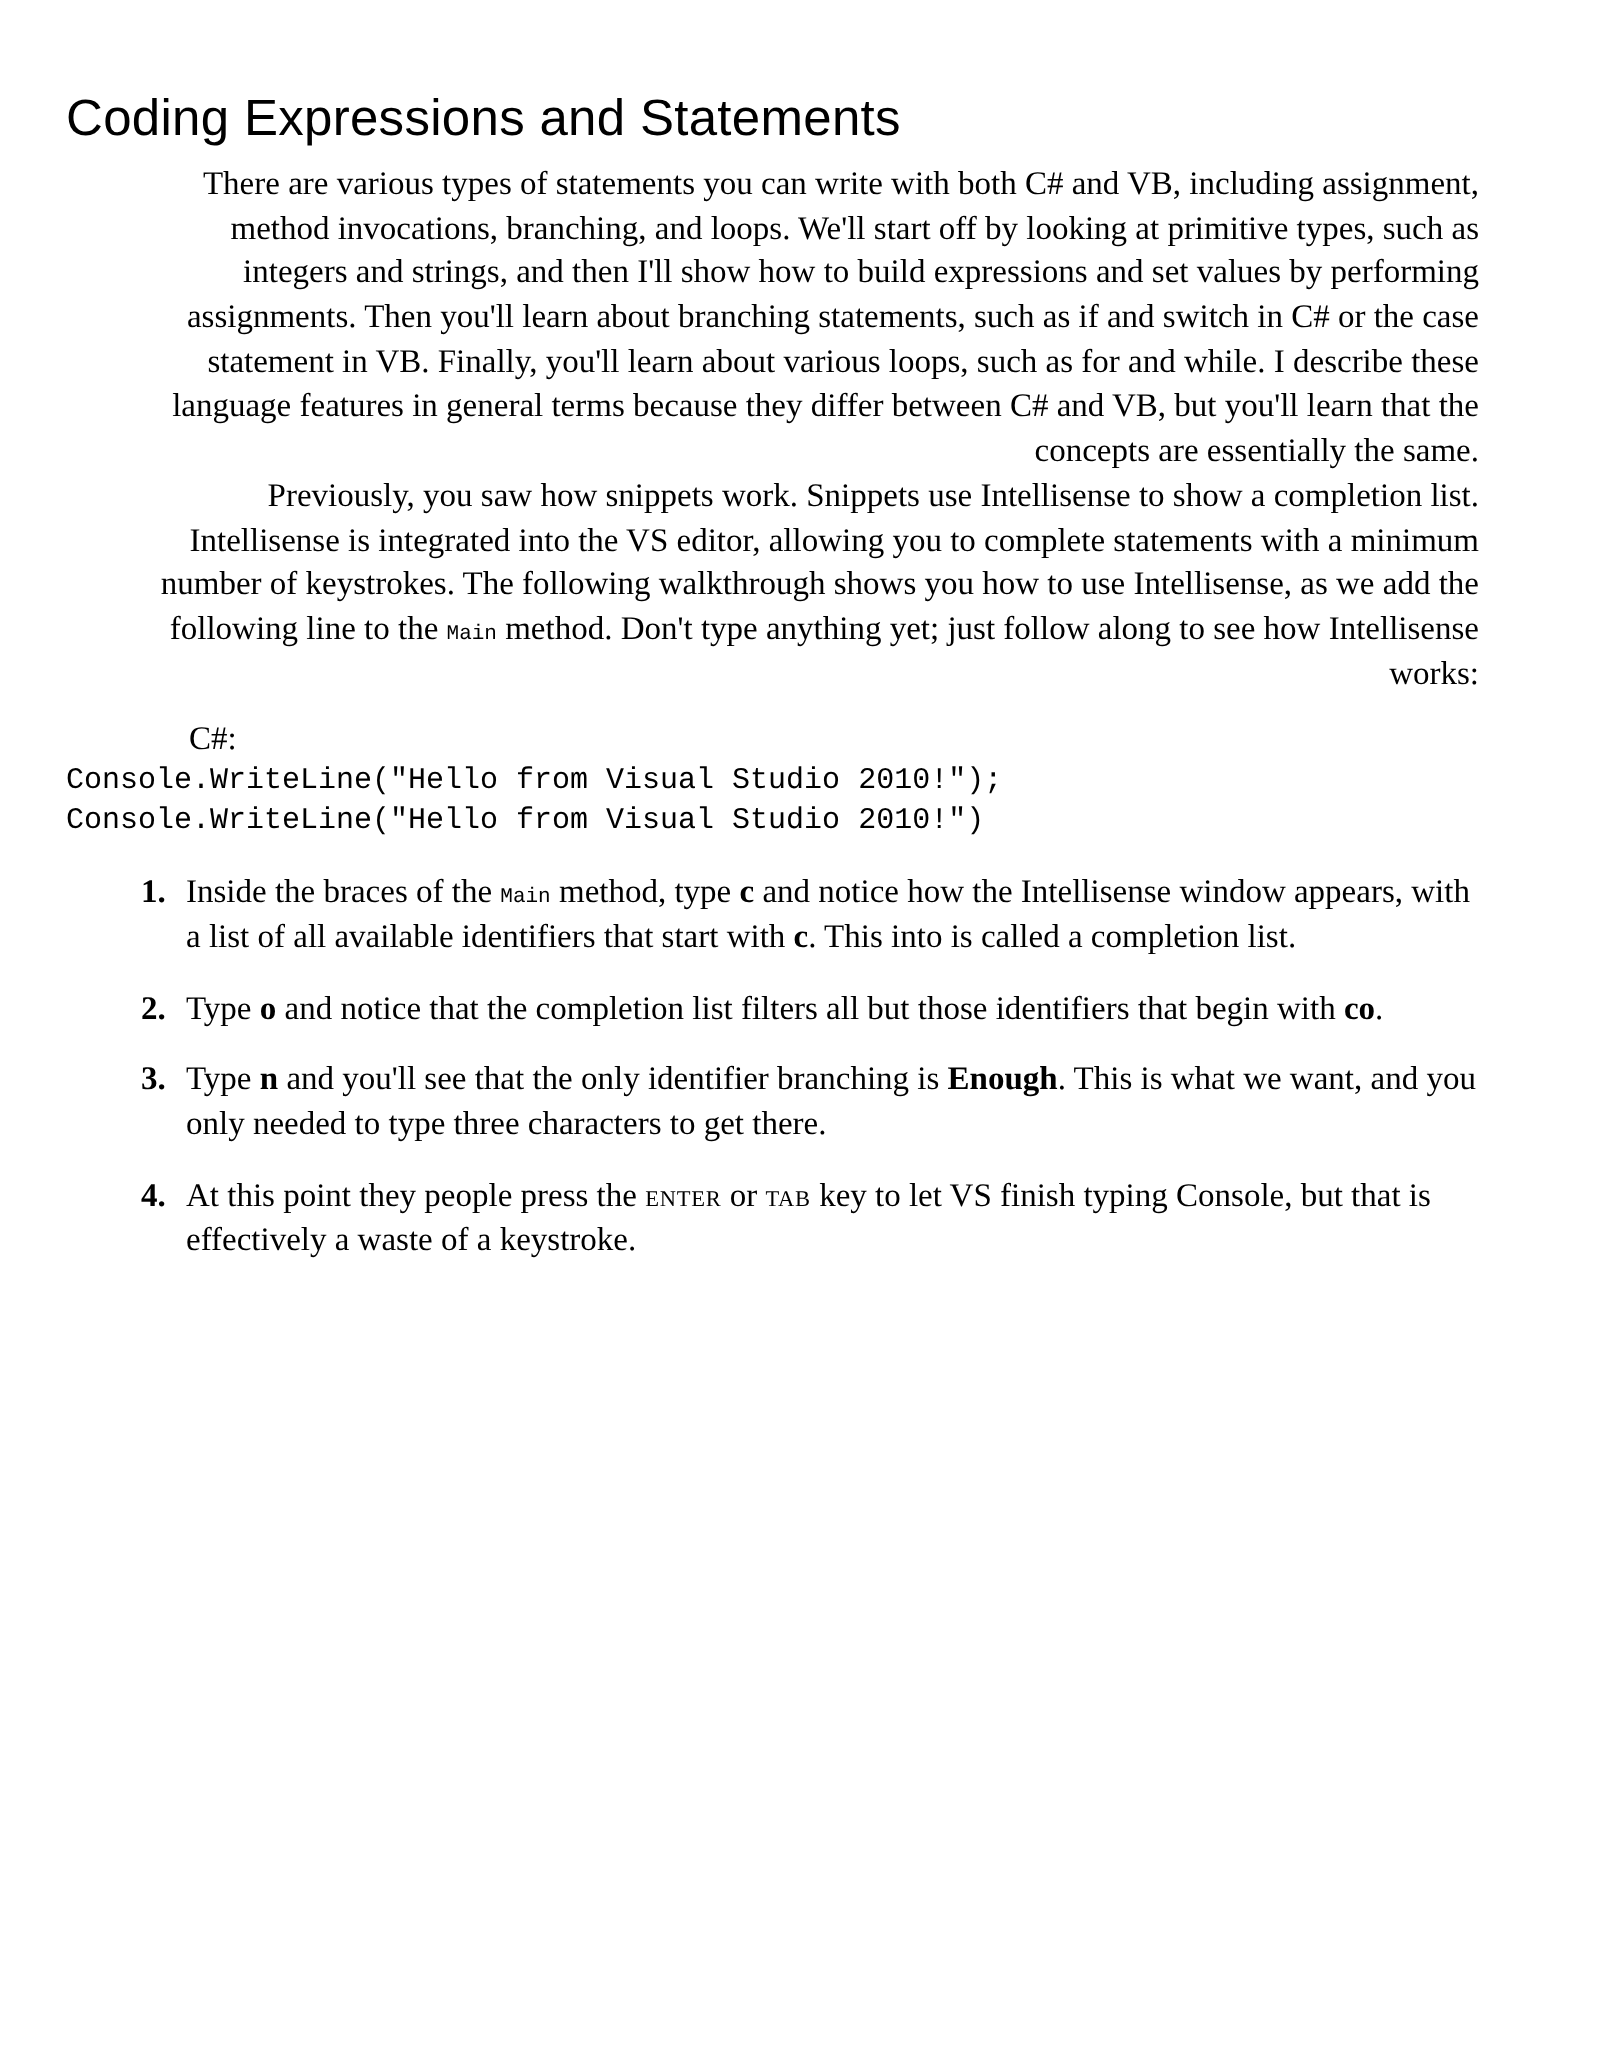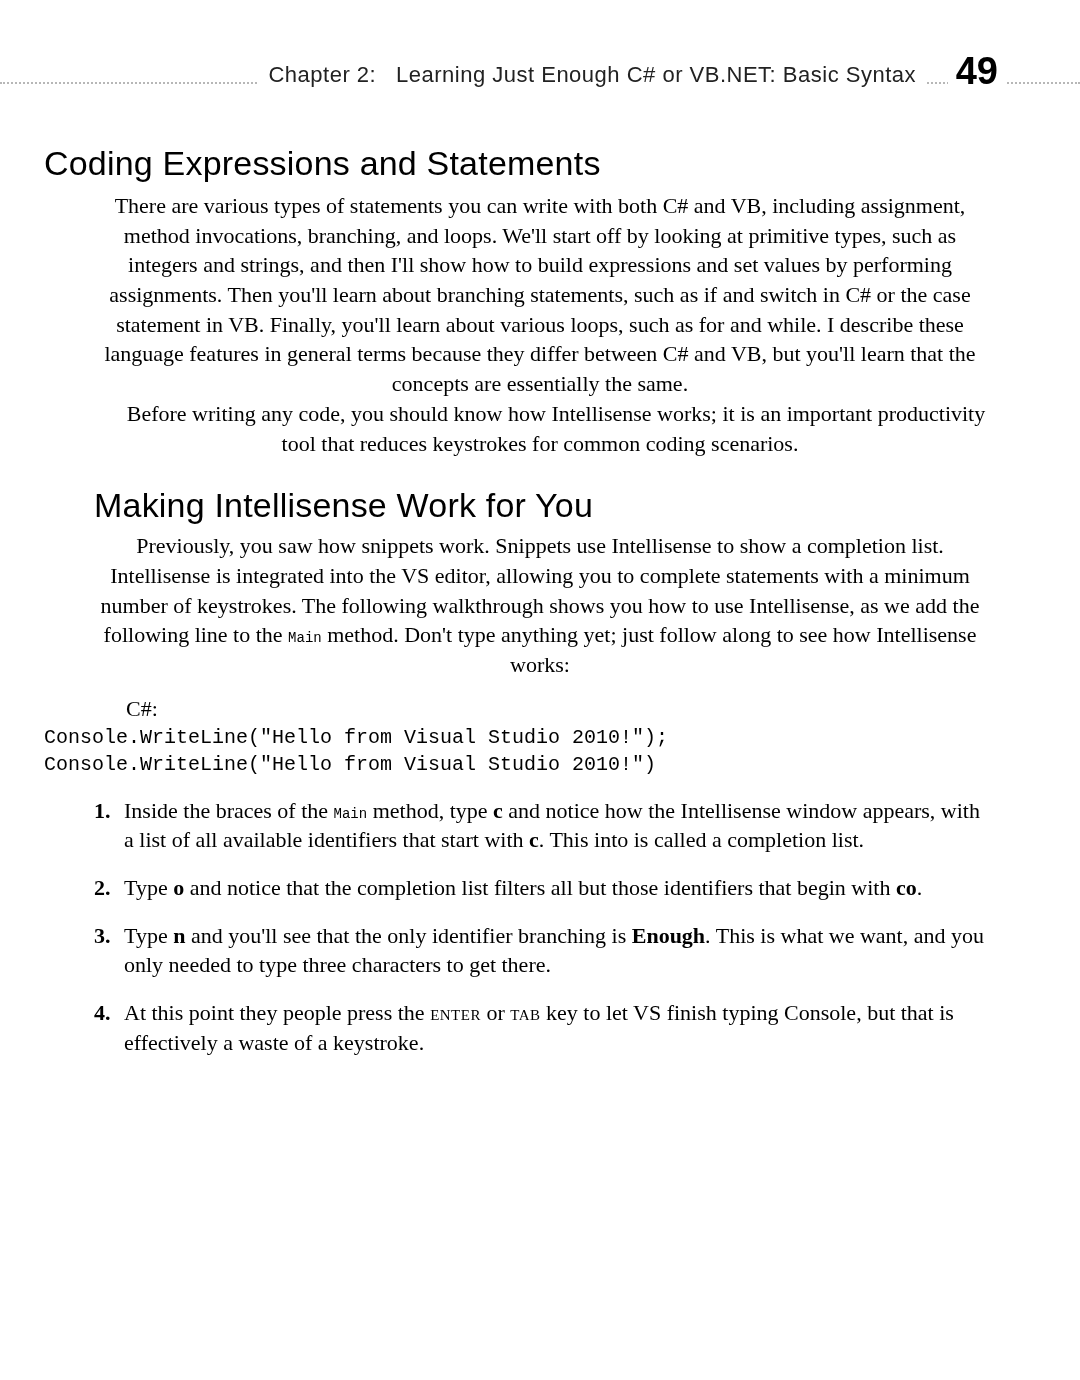--- a/index.html
+++ b/index.html
@@ -61,21 +61,21 @@
     font-family: "Futura", "Century Gothic", "Helvetica Neue", Arial, sans-serif;
     font-weight: 300;
     font-size: 34px;
     margin: 28px 0 6px 0;
     letter-spacing: 0.2px;
   }
   p.body {
     font-size: 22px;
     line-height: 1.35;
     margin: 0;
-    text-align: center;
+    text-align: right;
   }
   p.body.indent { text-indent: 32px; }
   .lang-label {
     font-size: 22px;
     margin: 16px 0 4px 32px;
   }
   pre.code {
     font-family: "Courier New", Courier, monospace;
     font-size: 20px;
     margin: 2px 0 4px -50px;
@@ -104,34 +104,25 @@
     font-weight: 700;
   }
   .smallcaps { font-variant: small-caps; letter-spacing: 0.5px; }
   .b { font-weight: 700; }
 </style>
 </head>
 <body>
 
 <div class="page">
 
-  <div class="running-head">
-    <div class="dotted-line"></div>
-    <div class="rh-text">
-      <span>Chapter 2:</span>&nbsp;&nbsp;&nbsp;<span>Learning Just Enough C# or VB.NET: Basic Syntax</span>
-    </div>
-    <div class="page-number">49</div>
-  </div>
 
   <h1 class="section">Coding Expressions and Statements</h1>
 
   <p class="body">There are various types of statements you can write with both C# and VB, including assignment, method invocations, branching, and loops. We'll start off by looking at primitive types, such as integers and strings, and then I'll show how to build expressions and set values by performing assignments. Then you'll learn about branching statements, such as if and switch in C# or the case statement in VB. Finally, you'll learn about various loops, such as for and while. I describe these language features in general terms because they differ between C# and VB, but you'll learn that the concepts are essentially the same.</p>
-  <p class="body indent">Before writing any code, you should know how Intellisense works; it is an important productivity tool that reduces keystrokes for common coding scenarios.</p>
 
-  <h2 class="subsection">Making Intellisense Work for You</h2>
 
   <p class="body">
     <span>Previously, you saw how snippets work. Snippets use Intellisense to show a completion list. Intellisense is integrated into the VS editor, allowing you to complete statements with a minimum number of keystrokes. The following walkthrough shows you how to use Intellisense, as we add the following line to the </span><span class="inline-code">Main</span><span> method. Don't type anything yet; just follow along to see how Intellisense works:</span>
   </p>
 
   <div class="lang-label">C#:</div>
   <pre class="code">Console.WriteLine("Hello from Visual Studio 2010!");</pre>
 
   <pre class="code">Console.WriteLine("Hello from Visual Studio 2010!")</pre>
 

